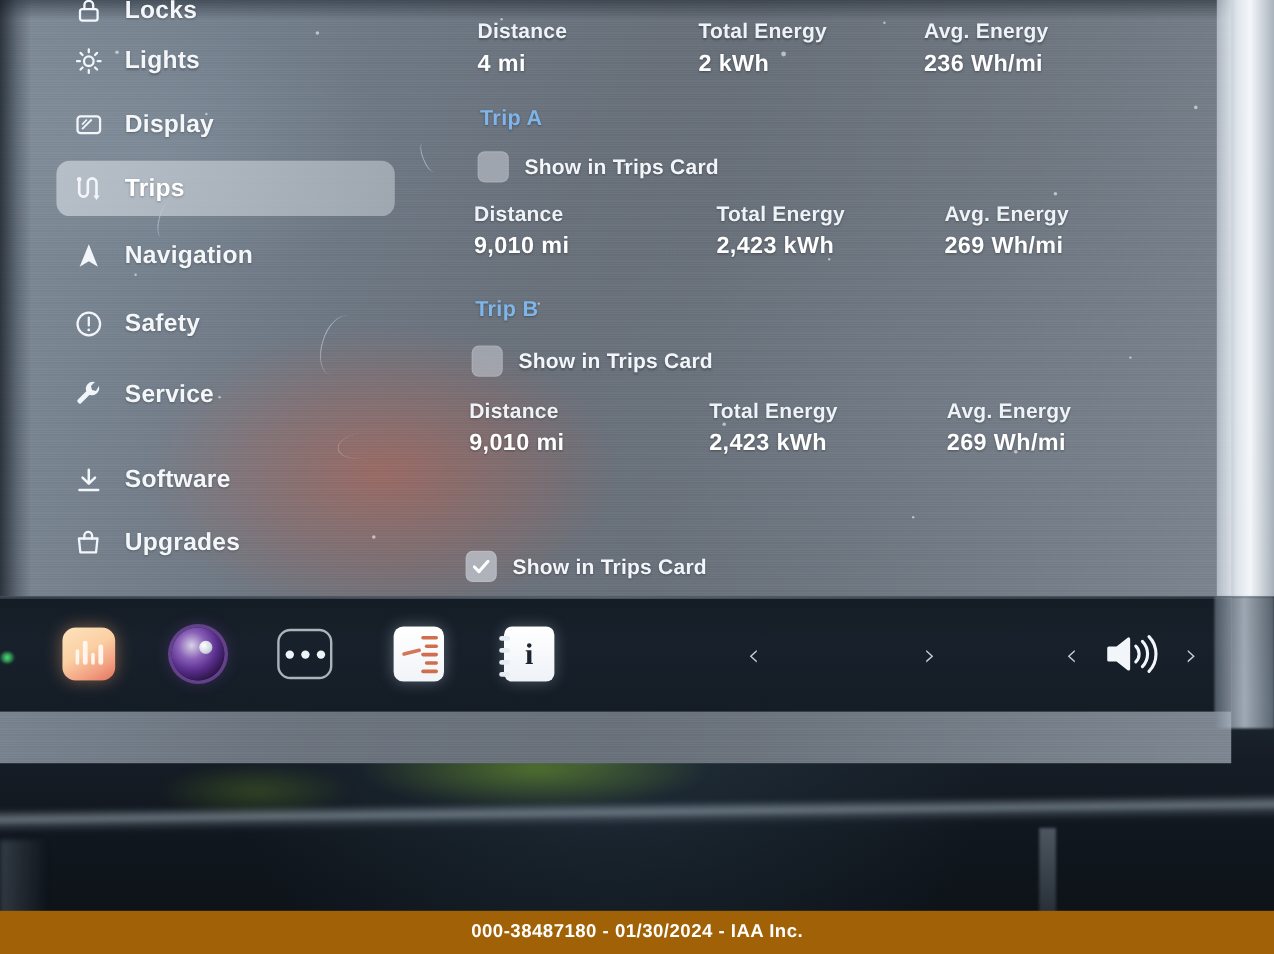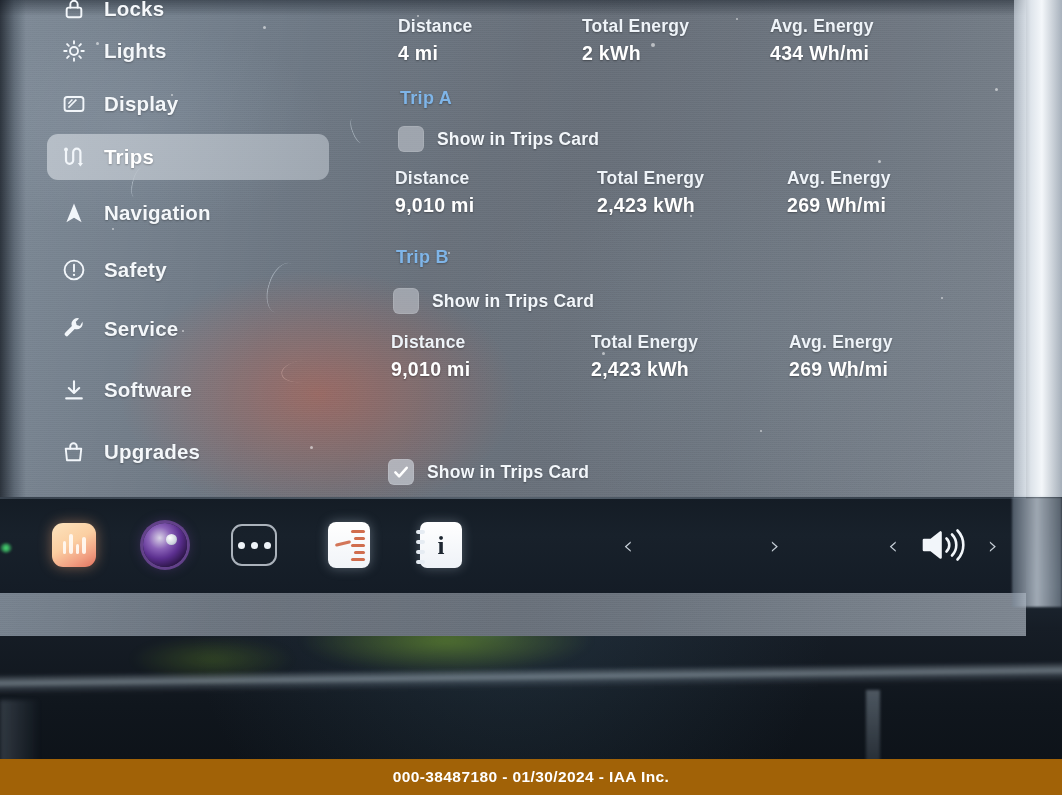--- a/index.html
+++ b/index.html
@@ -386,21 +386,21 @@
 
       <div class="side-item" style="top:306px;">
         <span class="side-ico">
           <svg width="24" height="24" viewBox="0 0 24 24" fill="currentColor">
             <path d="M20.4 4.7a5.9 5.9 0 0 1-7.7 7.2L6.2 18.4a2 2 0 1 1-2.8-2.8l6.5-6.5a5.9 5.9 0 0 1 7.2-7.7l-3.3 3.3.9 3.3 3.3.9z"></path>
           </svg>
         </span>
         <span class="side-label">Service</span>
       </div>
 
-      <div class="side-item" style="top:367px;">
+      <div class="side-item" style="top:377px;">
         <span class="side-ico">
           <svg width="24" height="24" viewBox="0 0 24 24" fill="none" stroke="currentColor" stroke-width="2.1" stroke-linecap="round" stroke-linejoin="round">
             <path d="M12 3.4v11.2M6.8 10l5.2 5 5.2-5M4.2 20.4h15.6"></path>
           </svg>
         </span>
         <span class="side-label">Software</span>
       </div>
 
       <div class="side-item" style="top:429px;">
         <span class="side-ico">
@@ -419,21 +419,21 @@
         <div style="width:184px;">
           <div class="fld-label">Distance</div>
           <div class="fld-value">4 mi</div>
         </div>
         <div style="width:188px;">
           <div class="fld-label">Total Energy</div>
           <div class="fld-value">2 kWh</div>
         </div>
         <div>
           <div class="fld-label">Avg. Energy</div>
-          <div class="fld-value">434 Wh/mi</div>
+          <div class="fld-value">236 Wh/mi</div>
         </div>
       </div>
 
       <div class="trip-head" style="left:40px; top:88px;">Trip A</div>
 
       <div class="chk-row" style="left:38px; top:126px;">
         <span class="chkbox"></span>
         <span class="chk-label">Show in Trips Card</span>
       </div>
 

